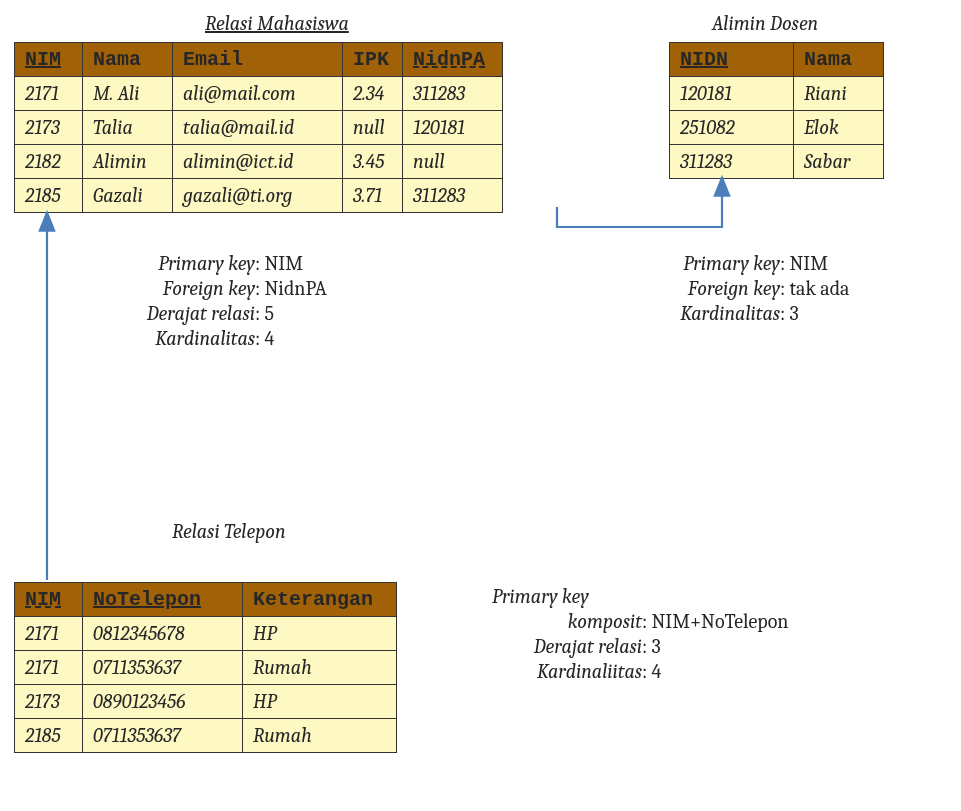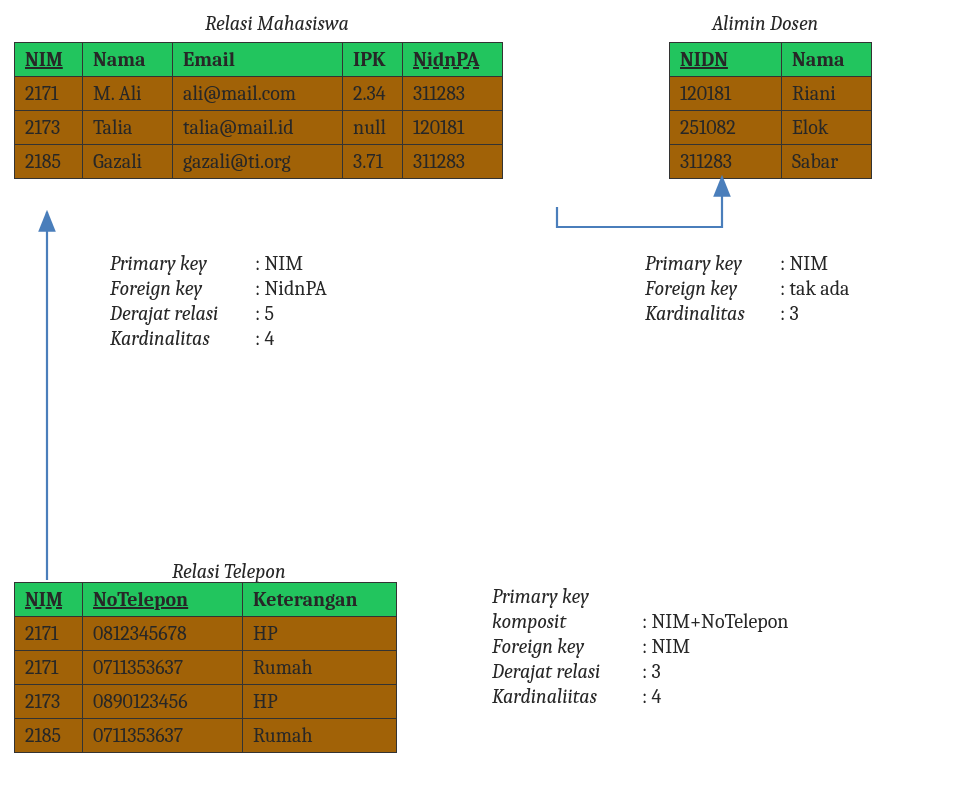--- a/index.html
+++ b/index.html
@@ -28,53 +28,55 @@
     background: #fff;
   }
   th, td {
     border: 1px solid #333;
     padding: 4px 10px 4px 10px;
     text-align: left;
     font-weight: normal;
     line-height: 1.25;
   }
   th {
-    background: #22c55e;
+    background: #a16207;
     font-weight: bold;
+    font-family: Liberation Mono, monospace;
   }
   td {
-    background: #a16207;
+    background: #fef9c3;
+    font-style: italic;
   }
   .pk { text-decoration: underline; }
   .fk-dash {
     text-decoration: underline;
     text-decoration-style: dashed;
   }
   .meta {
     position: absolute;
     font-style: italic;
   }
   .meta .row { white-space: nowrap; margin-bottom: 2px; }
-  .meta .lbl { display: inline-block; }
+  .meta .lbl { display: inline-block; text-align: right; }
   .meta .val { font-style: normal; }
   svg.arrows {
     position: absolute;
     left: 0; top: 0;
     width: 937px; height: 787px;
     pointer-events: none;
   }
 </style>
 </head>
 <body>
 
 <div class="wrap">
 
-  <div class="title" style="left:193px; top:0px;">Relasi Mahasiswa</div>
+  <div class="title" style="left:193px; top:0px;text-decoration:underline;">Relasi Mahasiswa</div>
   <div class="title" style="left:700px; top:0px;">Alimin Dosen</div>
-  <div class="title" style="left:160px; top:548px;">Relasi Telepon</div>
+  <div class="title" style="left:160px; top:508px;">Relasi Telepon</div>
 
   <table style="left:2px; top:30px;">
     <tbody>
         <tr>
       <th style="width:68px;"><span class="pk">NIM</span></th>
       <th style="width:90px;"><span>Nama</span></th>
       <th style="width:170px;"><span>Email</span></th>
       <th style="width:60px;"><span>IPK</span></th>
       <th style="width:100px;"><span class="fk-dash">NidnPA</span></th>
     </tr>
@@ -86,33 +88,40 @@
       <td>311283</td>
     </tr>
     <tr>
       <td>2173</td>
       <td>Talia</td>
       <td>talia@mail.id</td>
       <td>null</td>
       <td>120181</td>
     </tr>
     <tr>
+      <td>2182</td>
+      <td>Alimin</td>
+      <td>alimin@ict.id</td>
+      <td>3.45</td>
+      <td>null</td>
+    </tr>
+    <tr>
       <td>2185</td>
       <td>Gazali</td>
       <td>gazali@ti.org</td>
       <td>3.71</td>
       <td>311283</td>
     </tr>
   </tbody>
     </table>
 
   <table style="left:657px; top:30px;">
     <tbody>
         <tr>
-      <th style="width:112px;"><span class="pk">NIDN</span></th>
+      <th style="width:124px;"><span class="pk">NIDN</span></th>
       <th style="width:90px;"><span>Nama</span></th>
     </tr>
     <tr>
       <td>120181</td>
       <td>Riani</td>
     </tr>
     <tr>
       <td>251082</td>
       <td>Elok</td>
     </tr>
@@ -162,21 +171,20 @@
 
   <div class="meta" style="left:633px; top:240px;">
     <div class="row"><span class="lbl" style="width:135px;">Primary key</span><span class="val">: NIM</span></div>
     <div class="row"><span class="lbl" style="width:135px;">Foreign key</span><span class="val">: tak ada</span></div>
     <div class="row"><span class="lbl" style="width:135px;">Kardinalitas</span><span class="val">: 3</span></div>
   </div>
 
   <div class="meta" style="left:480px; top:573px;">
     <div class="row"><span class="lbl">Primary key</span></div>
     <div class="row"><span class="lbl" style="width:150px;">komposit</span><span class="val">: NIM+NoTelepon</span></div>
-    <div class="row"><span class="lbl" style="width:150px;">Foreign key</span><span class="val">: NIM</span></div>
     <div class="row"><span class="lbl" style="width:150px;">Derajat relasi</span><span class="val">: 3</span></div>
     <div class="row"><span class="lbl" style="width:150px;">Kardinaliitas</span><span class="val">: 4</span></div>
   </div>
 
   <svg class="arrows">
     <defs>
       <marker id="arrowhead" markerWidth="10" markerHeight="8" refX="9" refY="4" orient="auto">
         <polygon points="0 0, 10 4, 0 8" fill="#4a7ebb"></polygon>
       </marker>
     </defs>

